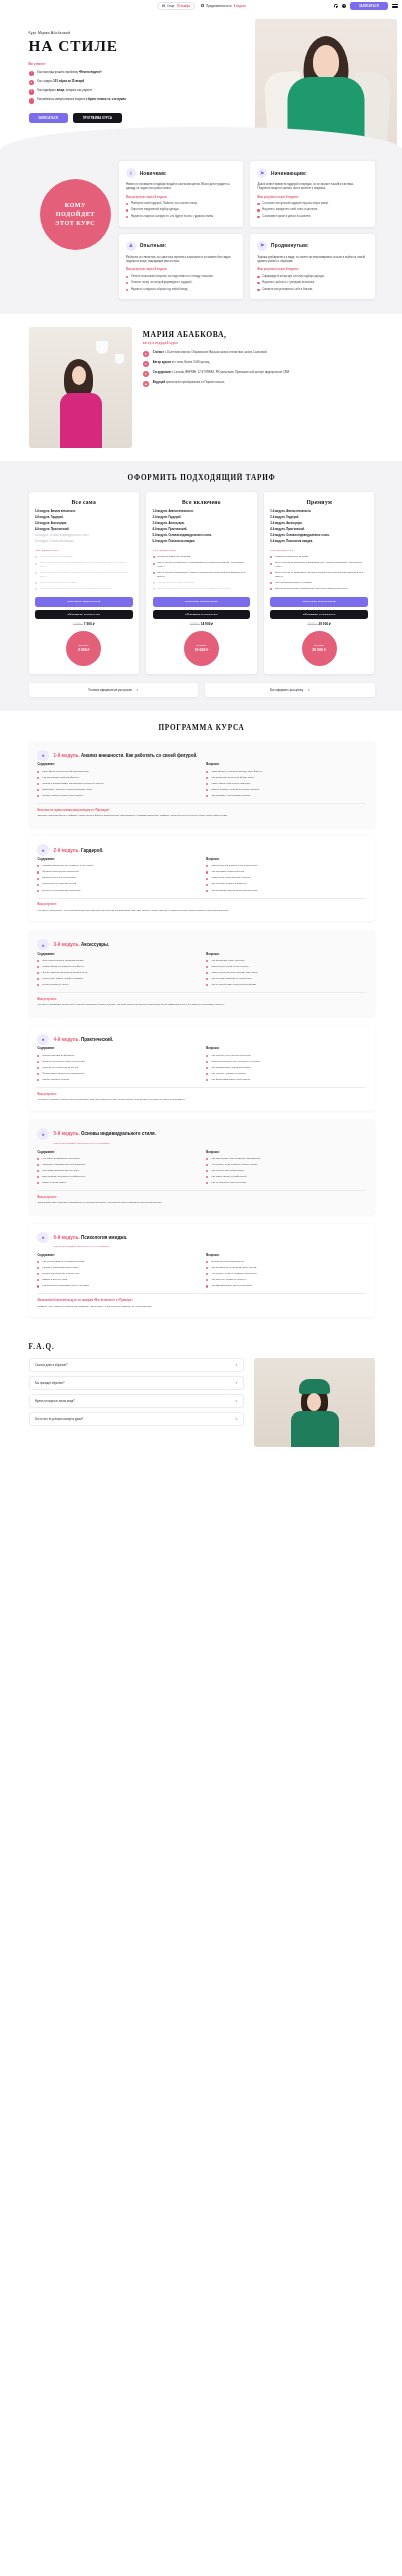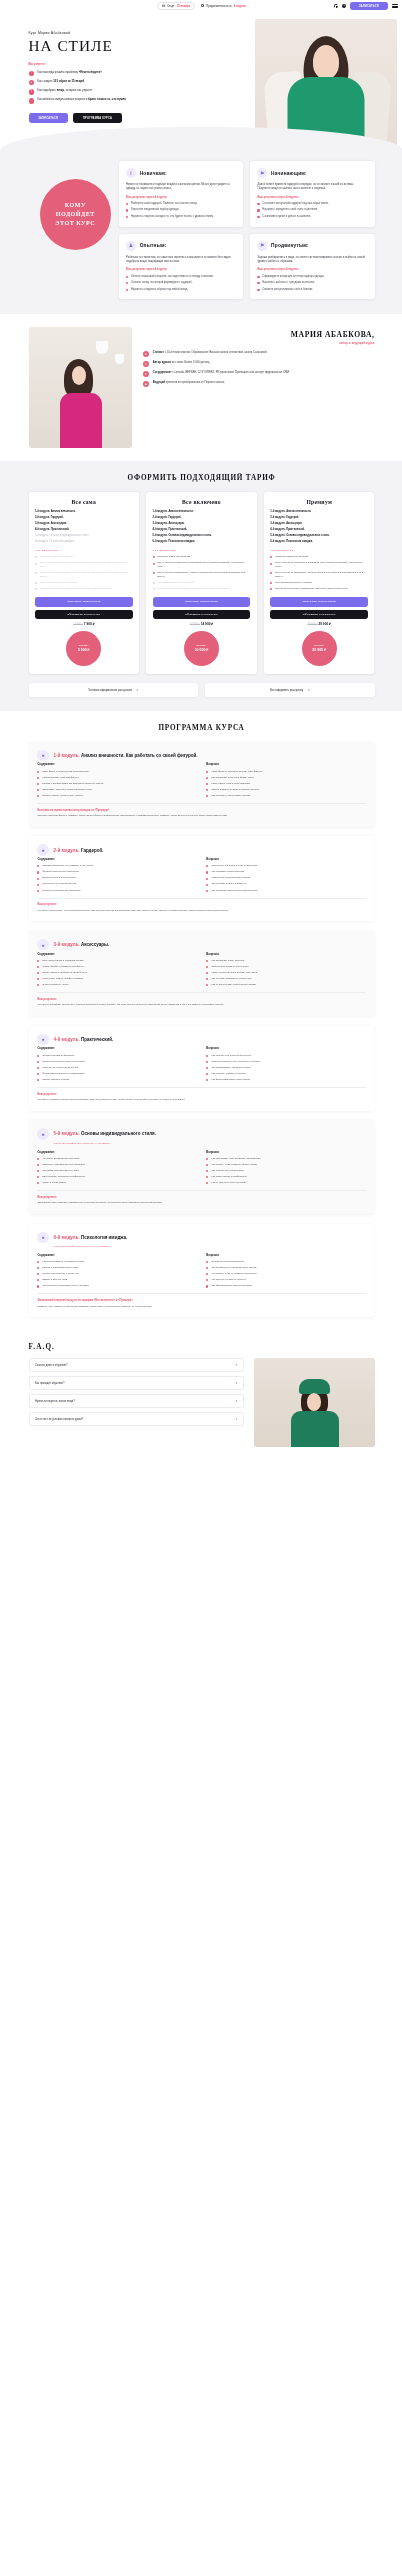--- a/index.html
+++ b/index.html
@@ -38,21 +38,21 @@
   }
   .burger{ width:6.4px; display:flex; flex-direction:column; gap:1px; cursor:pointer;}
   .burger i{ display:block;height:0.6px;background:#15151b;border-radius:0.8px;}
 
   
   .hero{ position:relative; background:#fff; padding:14.5px 0 27px 0; }
   .hero-inner{ width:346px; margin:0 auto; display:flex; }
   .hero-left{ width:184px; padding-top:4.8px;}
   .kicker{ font-size:3.5px; color:#2a2a31; letter-spacing:0.2px; margin-bottom:3.2px;}
   .hero-title{
-    font-family:"Liberation Serif", serif; font-weight:400; font-size:15.3px; line-height:1;
+    font-family:"Liberation Serif", serif; font-weight:700; font-size:15.3px; line-height:1;
     letter-spacing:1px; color:#111116; margin-bottom:8px;
   }
   .hero-sub{ font-size:2.9px; color:#e8556f; font-weight:700; margin-bottom:4.8px;}
   .hlist{ list-style:none; display:flex; flex-direction:column; gap:3.6px; margin-bottom:9.7px;}
   .hlist li{ display:flex; align-items:flex-start; gap:3.2px; font-size:2.8px; line-height:1.35; color:#2a2a31;}
   .hlist li b{ font-weight:700; color:#111116;}
   .bic{ flex:0 0 auto; width:5.6px;height:5.6px;border-radius:50%; background:#e8556f;
         display:flex;align-items:center;justify-content:center; color:#fff; font-size:2.7px;}
   .hero-btns{ display:flex; gap:5.6px;}
   .btn-primary{ background:#7b6ceb;color:#fff;border:none;border-radius:2.4px;
@@ -107,21 +107,21 @@
   .sec-white{ background:#fff; padding:13px 0;}
   .author{ display:flex; gap:11.3px; }
   .auth-photo{ flex:0 0 auto; width:103px;height:121px;border-radius:2.4px; position:relative; overflow:hidden;
     background:linear-gradient(180deg,#efeae4 0%,#e2dbd3 100%);}
   .ap-lamp{ position:absolute; width:11.3px;height:13px;background:#fbfbfb; border-radius:1.6px 1.6px 7.2px 7.2px;}
   .ap-lamp.one{ right:24px; top:14.5px;}
   .ap-lamp.two{ right:8px; top:27px; width:8.9px;height:10.5px;}
   .ap-hair{ position:absolute; left:35px; top:32px; width:29px;height:40px; background:#3a2922; border-radius:50% 50% 40% 40%;}
   .ap-face{ position:absolute; left:43px; top:39px; width:14.5px;height:19.3px; background:#f2d4c0; border-radius:50%;}
   .ap-dress{ position:absolute; left:31px; top:66px; width:42px;height:55px; background:#d6287d; border-radius:11.3px 11.3px 0 0;}
-  .auth-right{ flex:1; padding-top:3.2px;text-align:right;}
+  .auth-right{ flex:1; padding-top:3.2px;}
   .auth-name{ font-family:"Liberation Serif", serif; font-weight:700; font-size:7.6px; letter-spacing:0.6px; color:#111116;}
   .auth-role{ font-size:2.7px; color:#e8556f; font-weight:700; margin:2.4px 0 6.4px 0; letter-spacing:0.2px;}
   .facts{ list-style:none; display:flex; flex-direction:column; gap:4px;}
   .facts li{ display:flex; gap:4px; align-items:flex-start; font-size:2.7px; line-height:1.45; color:#3a3a42;}
   .facts li b{ color:#15151b; font-weight:700;}
   .fic{ flex:0 0 auto;width:6px;height:6px;border-radius:50%;background:#e4607a;color:#fff;
     display:flex;align-items:center;justify-content:center;font-size:2.9px;}
 
   
   .sec-tariff{ background:#f3f3f5; padding:13px 0 14.5px 0;}

